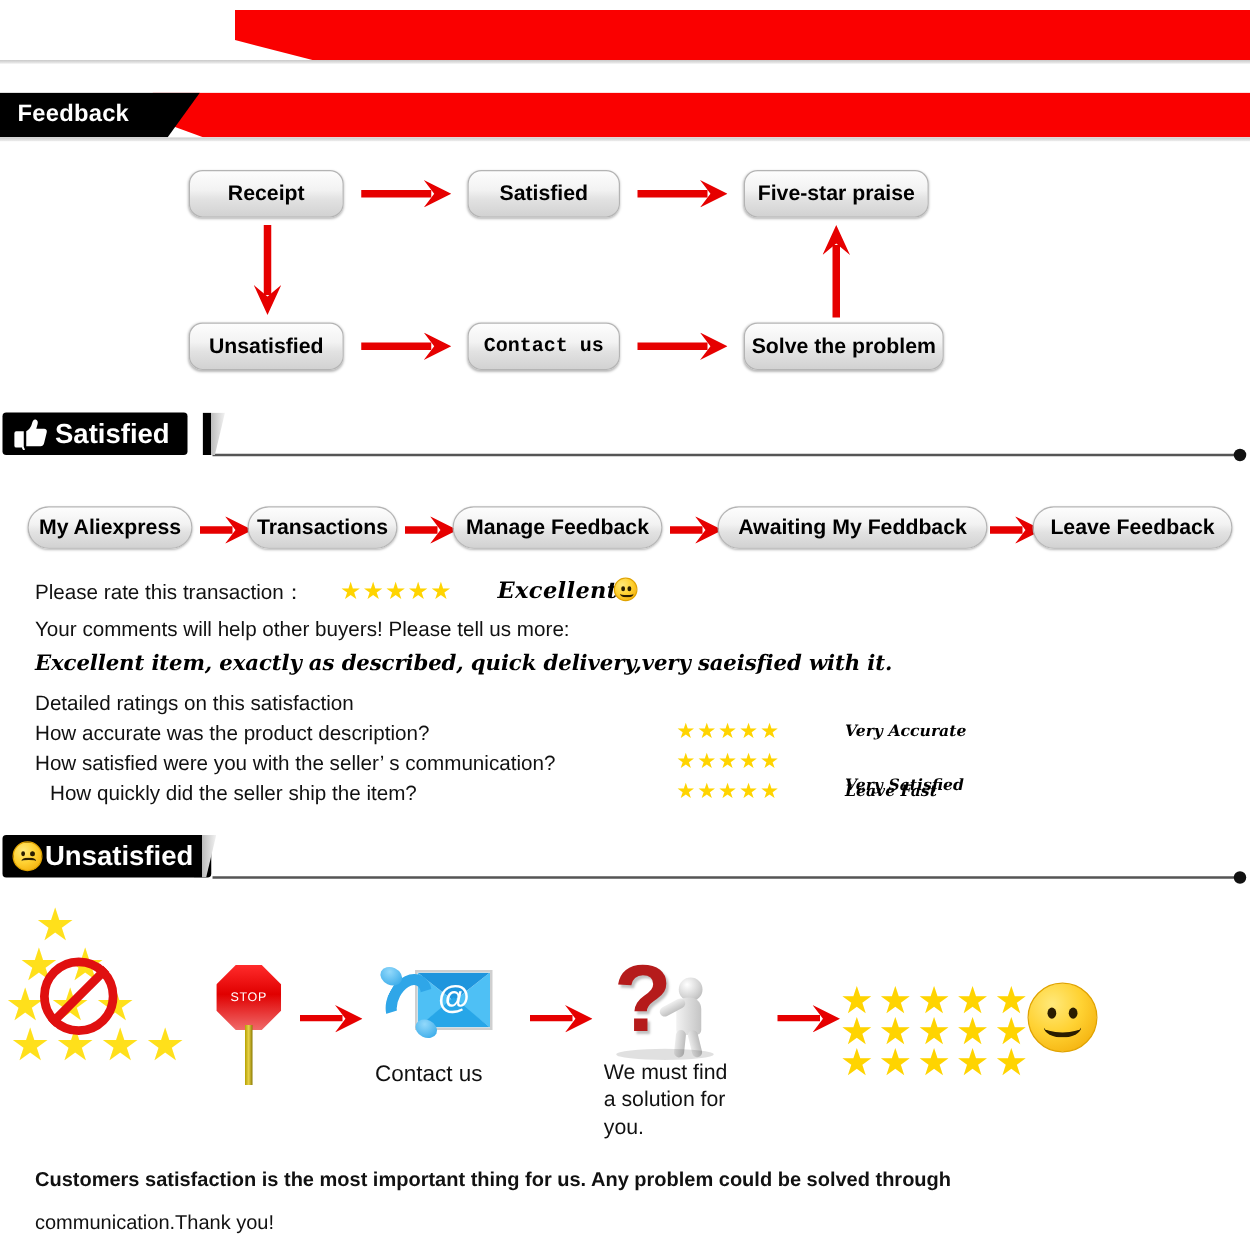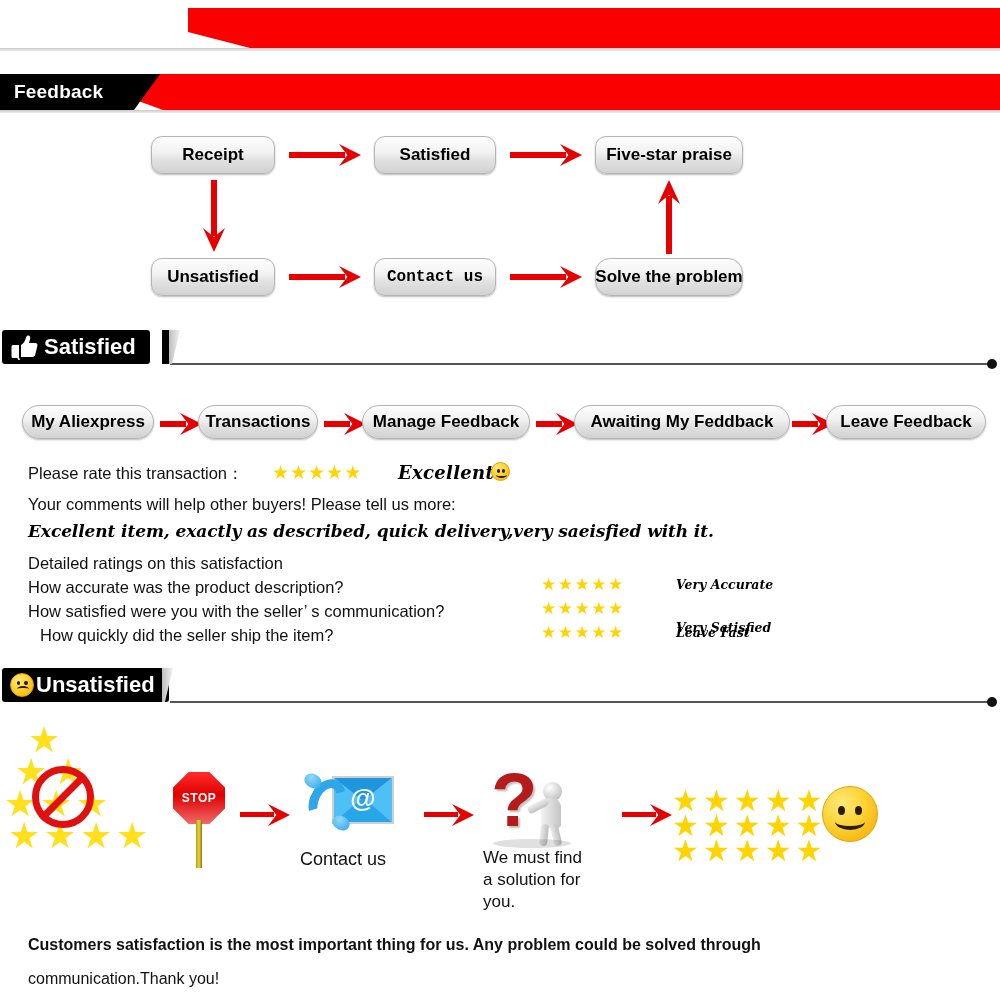--- a/index.html
+++ b/index.html
@@ -165,21 +165,21 @@
   }
 
   
   .stop-sign { position:absolute; }
   .stop-oct {
     position:absolute; left:0; top:0; width:52px; height:52px;
     background:linear-gradient(to bottom,#ff2b2b 0%, #e00000 45%, #f06a6a 100%);
     clip-path: polygon(30% 0,70% 0,100% 30%,100% 70%,70% 100%,30% 100%,0 70%,0 30%);
     display:flex; align-items:center; justify-content:center;
   }
-  .stop-oct span { color:#fff; font-weight:bold; font-size:12px; letter-spacing:0.5px;text-align:right;}
+  .stop-oct span { color:#fff; font-weight:normal; font-size:10px; letter-spacing:0.5px;text-align:right;}
   .stop-pole {
     position:absolute; left:23px; top:48px; width:6px; height:48px;
     background:linear-gradient(to right,#b5a000,#e8d24a,#8a7a00);
   }
 
   
   .contact-icon { position:absolute; width:96px; height:74px; }
   .env {
     position:absolute; right:0; top:8px; width:62px; height:48px;
     background:#fff; border:2px solid #cfcfcf;
@@ -288,21 +288,21 @@
   <div class="pill flow" style="left:595px; top:136px; width:148px;">
     <span>Five-star praise</span>
   </div>
 
   <div class="pill flow" style="left:151px; top:258px; width:124px;">
     <span>Unsatisfied</span>
   </div>
   <div class="pill flow mono" style="left:374px; top:258px; width:122px;">
     <span>Contact us</span>
   </div>
-  <div class="pill flow" style="left:595px; top:258px; width:148px;border-radius:15px;">
+  <div class="pill flow" style="left:595px; top:258px; width:160px;">
     <span>Solve the problem</span>
   </div>
 
   <div class="arrow-r" style="left:289px; top:144px; width:72px;">
     <div class="shaft" style="width:56px;"></div>
     <div class="head" style="left:50px;"></div>
   </div>
   <div class="arrow-r" style="left:510px; top:144px; width:72px;">
     <div class="shaft" style="width:56px;"></div>
     <div class="head" style="left:50px;"></div>

